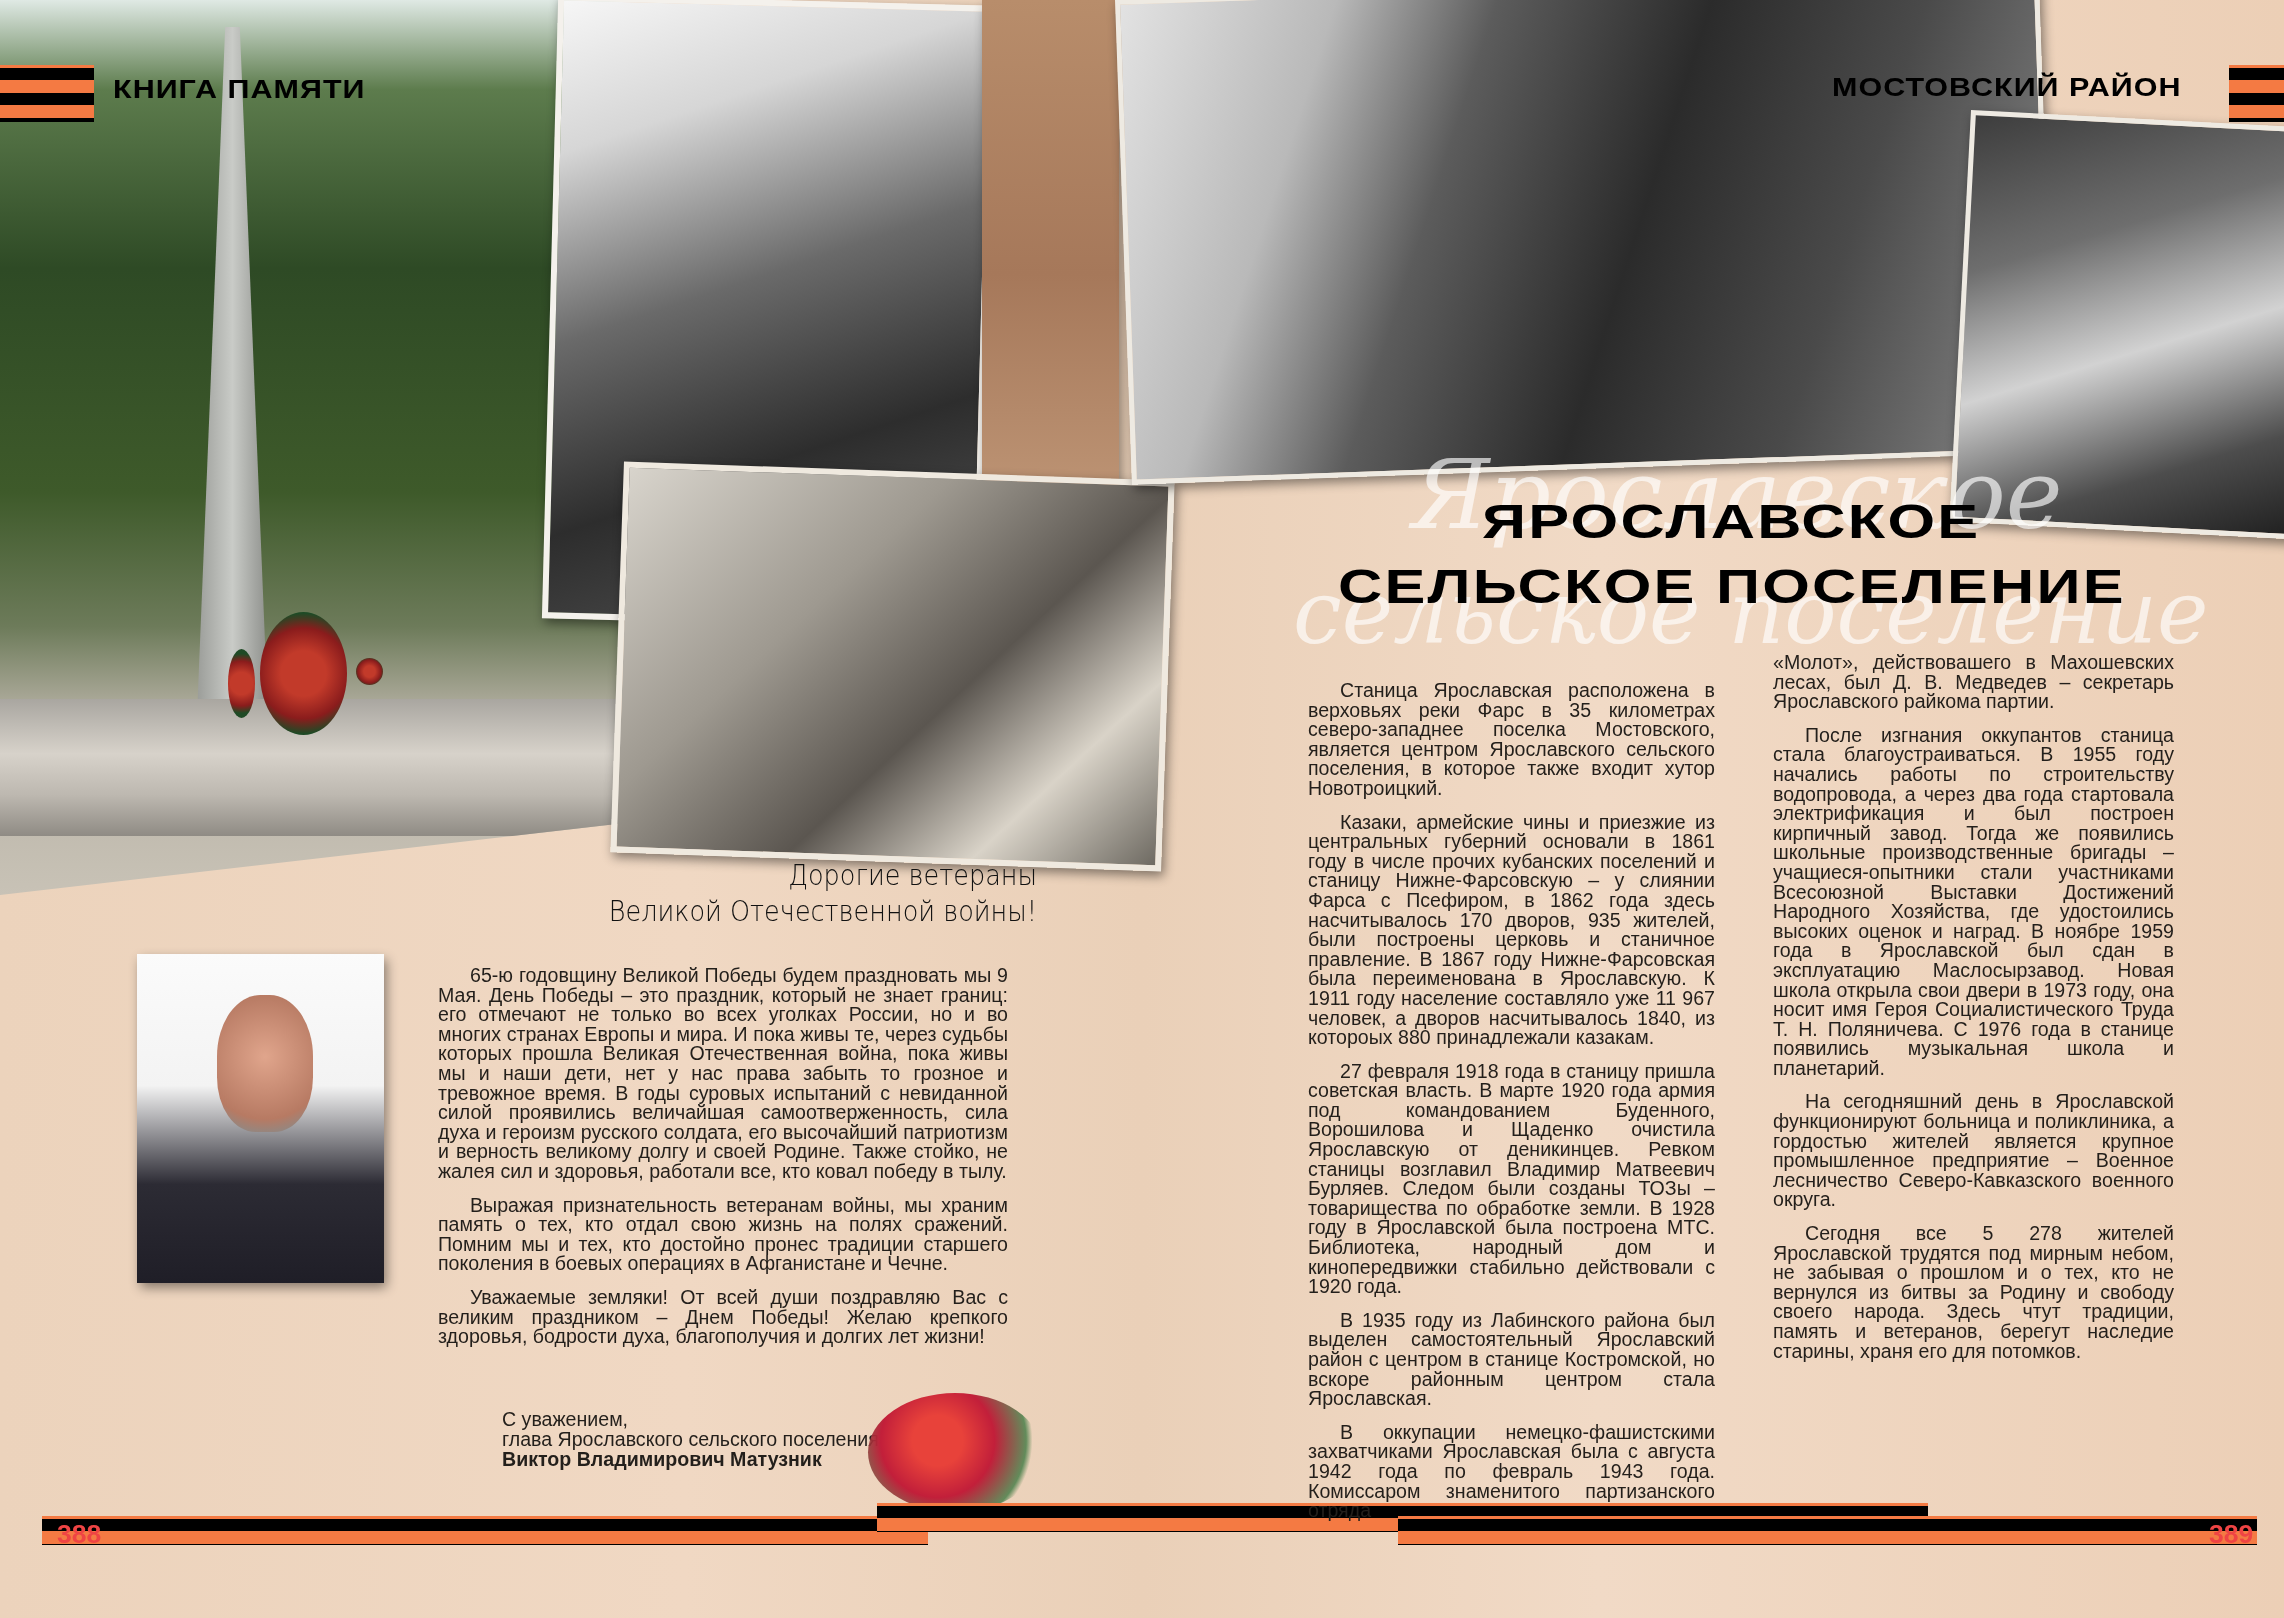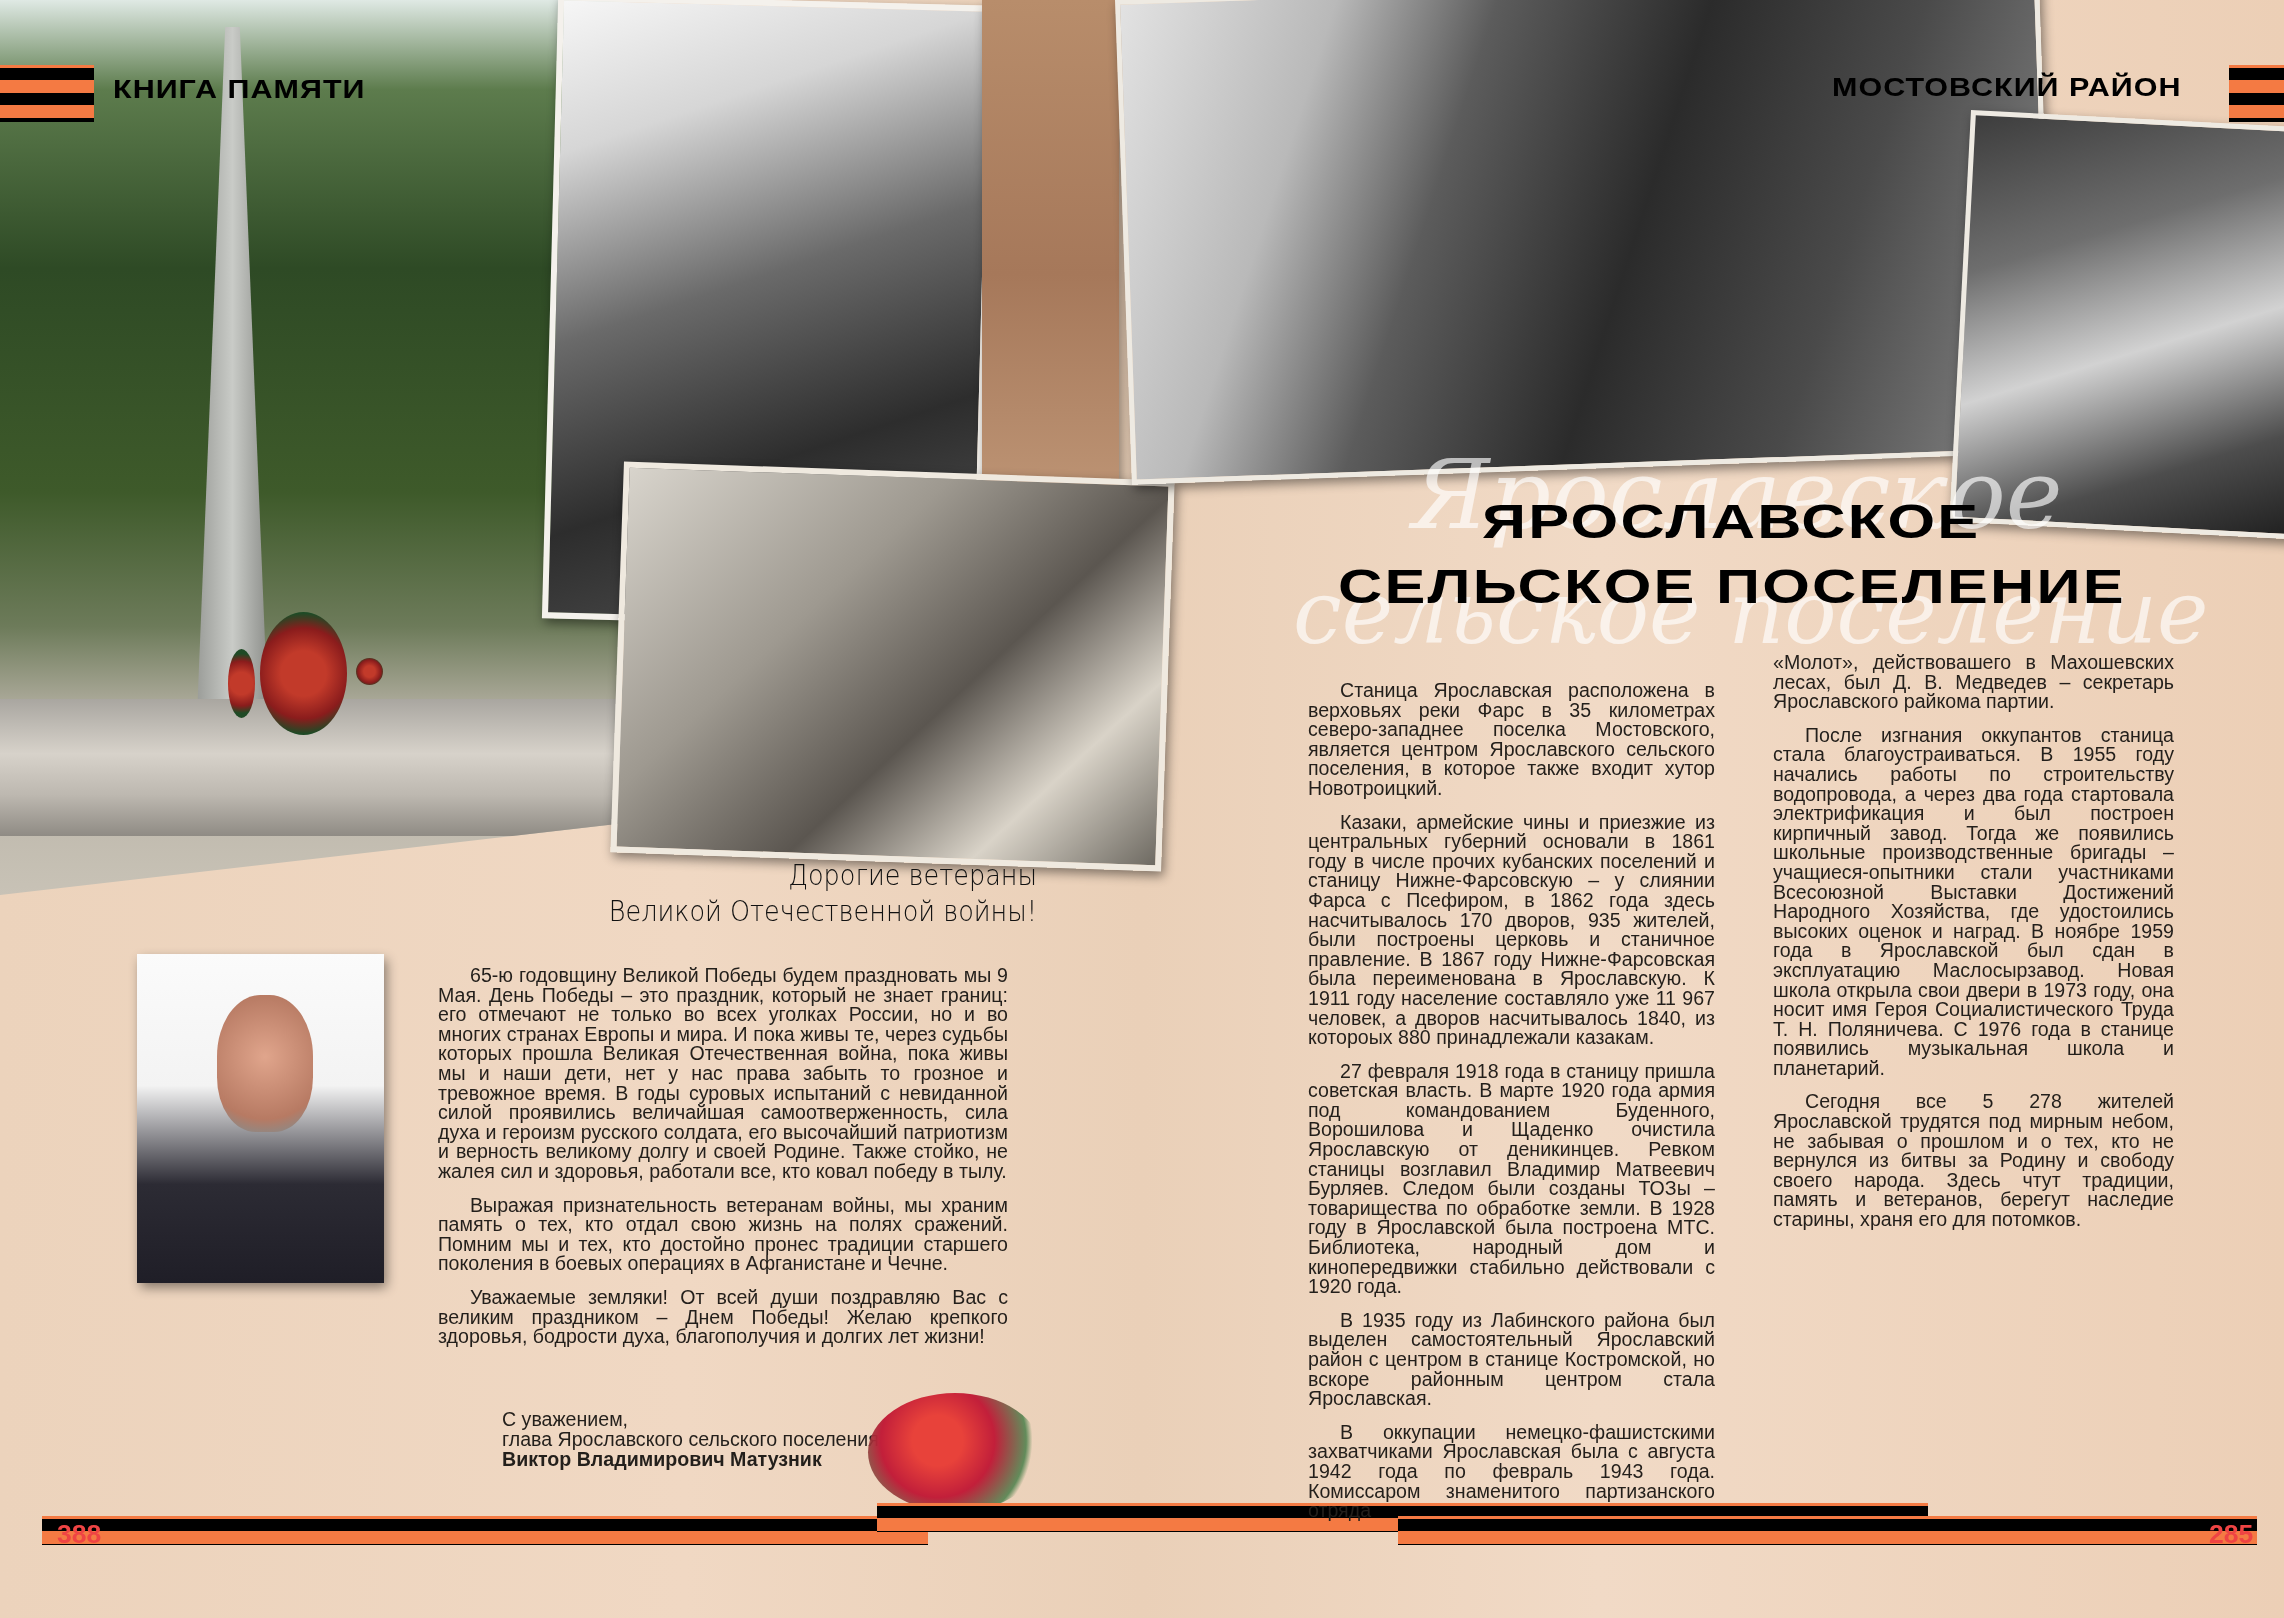--- a/index.html
+++ b/index.html
@@ -101,17 +101,18 @@
   <p>Станица Ярославская расположена в верховьях реки Фарс в 35 километрах северо-западнее поселка Мостовского, является центром Ярославского сельского поселения, в которое также входит хутор Новотроицкий.</p>
   <p>Казаки, армейские чины и приезжие из центральных губерний основали в 1861 году в числе прочих кубанских поселений и станицу Нижне-Фарсовскую – у слиянии Фарса с Псефиром, в 1862 года здесь насчитывалось 170 дворов, 935 жителей, были построены церковь и станичное правление. В 1867 году Нижне-Фарсовская была переименована в Ярославскую. К 1911 году население составляло уже 11 967 человек, а дворов насчитывалось 1840, из котороых 880 принадлежали казакам.</p>
   <p>27 февраля 1918 года в станицу пришла советская власть. В марте 1920 года армия под командованием Буденного, Ворошилова и Щаденко очистила Ярославскую от деникинцев. Ревком станицы возглавил Владимир Матвеевич Бурляев. Следом были созданы ТОЗы – товарищества по обработке земли. В 1928 году в Ярославской была построена МТС. Библиотека, народный дом и кинопередвижки стабильно действовали с 1920 года.</p>
   <p>В 1935 году из Лабинского района был выделен самостоятельный Ярославский район с центром в станице Костромской, но вскоре районным центром стала Ярославская.</p>
   <p>В оккупации немецко-фашистскими захватчиками Ярославская была с августа 1942 года по февраль 1943 года. Комиссаром знаменитого партизанского отряда</p>
 </div>
 
 <div class="col" style="left:1759px;top:639px;width:429px;">
   <p class="noind">«Молот», действовашего в Махошевских лесах, был Д. В. Медведев – секретарь Ярославского райкома партии.</p>
   <p>После изгнания оккупантов станица стала благоустраиваться. В 1955 году начались работы по строительству водопровода, а через два года стартовала электрификация и был построен кирпичный завод. Тогда же появились школьные производственные бригады – учащиеся-опытники стали участниками Всесоюзной Выставки Достижений Народного Хозяйства, где удостоились высоких оценок и наград. В ноябре 1959 года в Ярославской был сдан в эксплуатацию Маслосырзавод. Новая школа открыла свои двери в 1973 году, она носит имя Героя Социалистического Труда Т. Н. Поляничева. С 1976 года в станице появились музыкальная школа и планетарий.</p>
+  <p>На сегодняшний день в Ярославской функционируют больница и поликлиника, а гордостью жителей является крупное промышленное предприятие – Военное лесничество Северо-Кавказского военного округа.</p>
   <p>Сегодня все 5 278 жителей Ярославской трудятся под мирным небом, не забывая о прошлом и о тех, кто не вернулся из битвы за Родину и свободу своего народа. Здесь чтут традиции, память и ветеранов, берегут наследие старины, храня его для потомков.</p>
 </div>
 
-<div class="pnum" style="left:2209px;top:1519px;">285</div>
+<div class="pnum" style="left:2209px;top:1519px;">389</div>
 
 
 </body></html>

